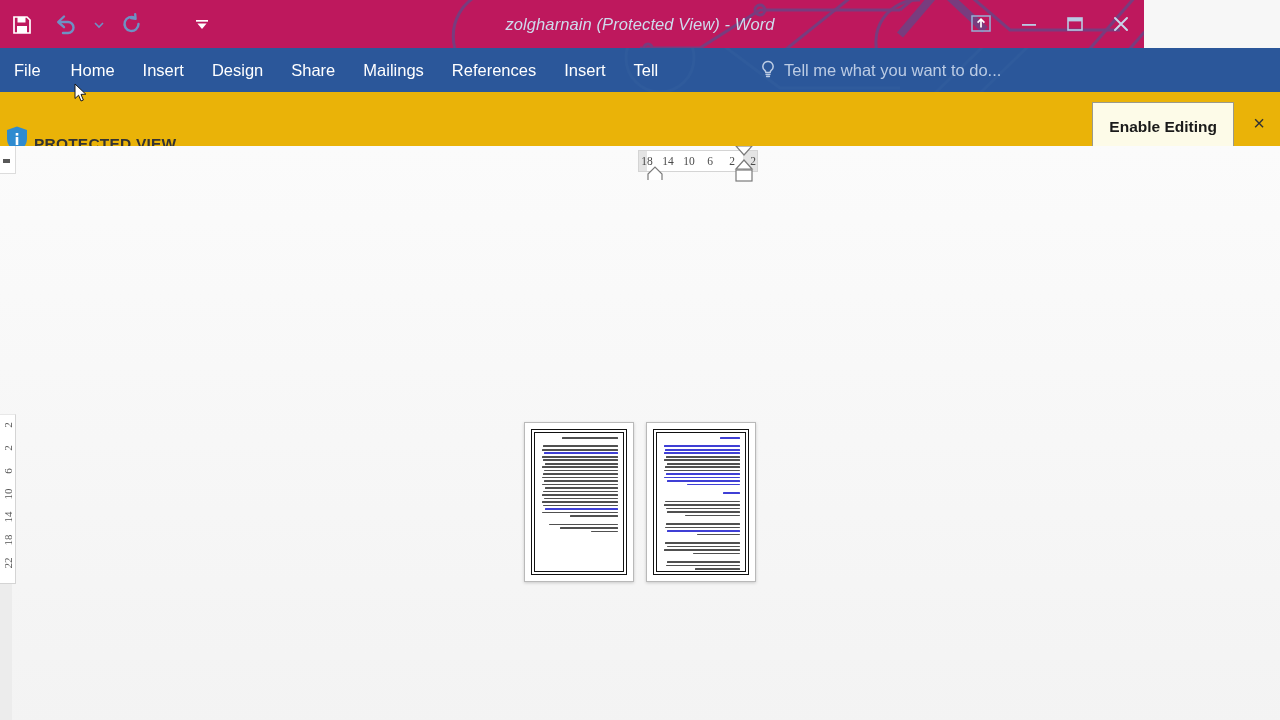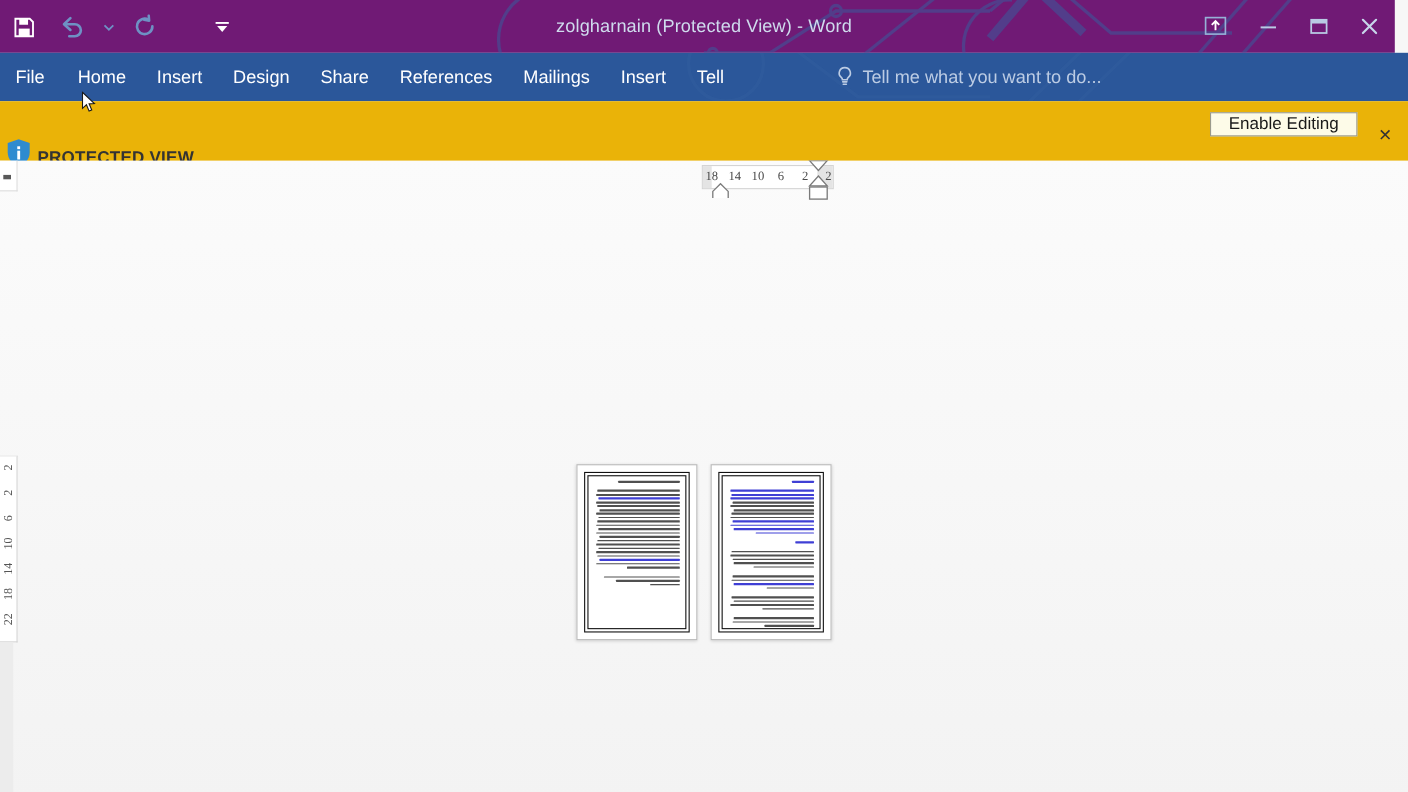--- a/index.html
+++ b/index.html
@@ -5,22 +5,22 @@
   * { margin:0; padding:0; box-sizing:border-box; }
   html, body {
     width:1280px; height:720px; overflow:hidden;
     font-family:"Liberation Sans", sans-serif;
     background:#f7f7f7;
   }
   #app { position:relative; width:1280px; height:720px; }
 
   
   .titlebar {
-    position:absolute; left:0; top:0; width:1268px; height:48px;
-    background:#701a75; overflow:hidden;
+    position:absolute; left:0; top:0; width:1144px; height:48px;
+    background:#be185d; overflow:hidden;font-style:italic;
   }
   .tb-deco { position:absolute; inset:0; opacity:.5; }
   .qat { position:absolute; left:0; top:0; height:48px; display:flex; align-items:center; }
   .qat-btn {
     width:44px; height:40px; display:flex; align-items:center; justify-content:center;
     margin-top:2px;
   }
   .qat-btn.small { width:22px; }
   .win-title {
     position:absolute; left:0; top:0; width:1280px; height:48px;
@@ -68,22 +68,23 @@
     font-size:15.5px; font-weight:bold; color:#333; letter-spacing:.2px;
     margin-left:0px; flex:0 0 auto; white-space:nowrap;
   }
   .pv-msg {
     font-size:15.5px; color:#222; line-height:1.33;
     margin-left:22px; max-width:850px;
   }
   .enable-btn {
     position:absolute; right:46px; top:10px;
     background:#fdfbe8; border:1px solid #9a9a8c;
-    padding:1px 16px; font-size:15.5px; color:#1a1a1a;
+    padding:15px 16px; font-size:15.5px; color:#1a1a1a;
     white-space:nowrap;
+    font-weight:bold;
   }
   .pv-close {
     position:absolute; right:10px; top:50%; transform:translateY(-50%);
     font-size:20px; color:#333; line-height:1; padding:2px 5px;
   }
 
   
   .docarea {
     position:absolute; left:0; top:146px; width:1280px; height:654px;
     background:linear-gradient(180deg,#fbfbfb 0%,#f7f7f7 45%,#f2f2f2 100%);
@@ -248,22 +249,22 @@
         <path d="M1045 -18 L975 50"></path>
       </g>
     </svg>
 
     <div class="tabs">
       <div class="tab file nosel">File</div>
       <div class="tab nosel">Home</div>
       <div class="tab nosel">Insert</div>
       <div class="tab nosel">Design</div>
       <div class="tab nosel">Share</div>
+      <div class="tab nosel">Mailings</div>
       <div class="tab nosel">References</div>
-      <div class="tab nosel">Mailings</div>
       <div class="tab nosel">Insert</div>
       <div class="tab nosel">Tell</div>
     </div>
 
     <div class="tellme">
       <svg width="16" height="20" viewBox="0 0 16 20">
         <path d="M8 1.5 a5 5 0 0 1 3.2 8.9 c-.7.6-1 1.2-1.05 2.1 H5.85 c-.05-.9-.35-1.5-1.05-2.1 A5 5 0 0 1 8 1.5 Z" fill="none" stroke="#bcccE4" stroke-width="1.5"></path>
         <path d="M6.1 14.4 H9.9 M6.6 16.6 H9.4" stroke="#bcccE4" stroke-width="1.5" stroke-linecap="round"></path>
       </svg>
       <span class="tellme-text nosel">Tell me what you want to do...</span>

